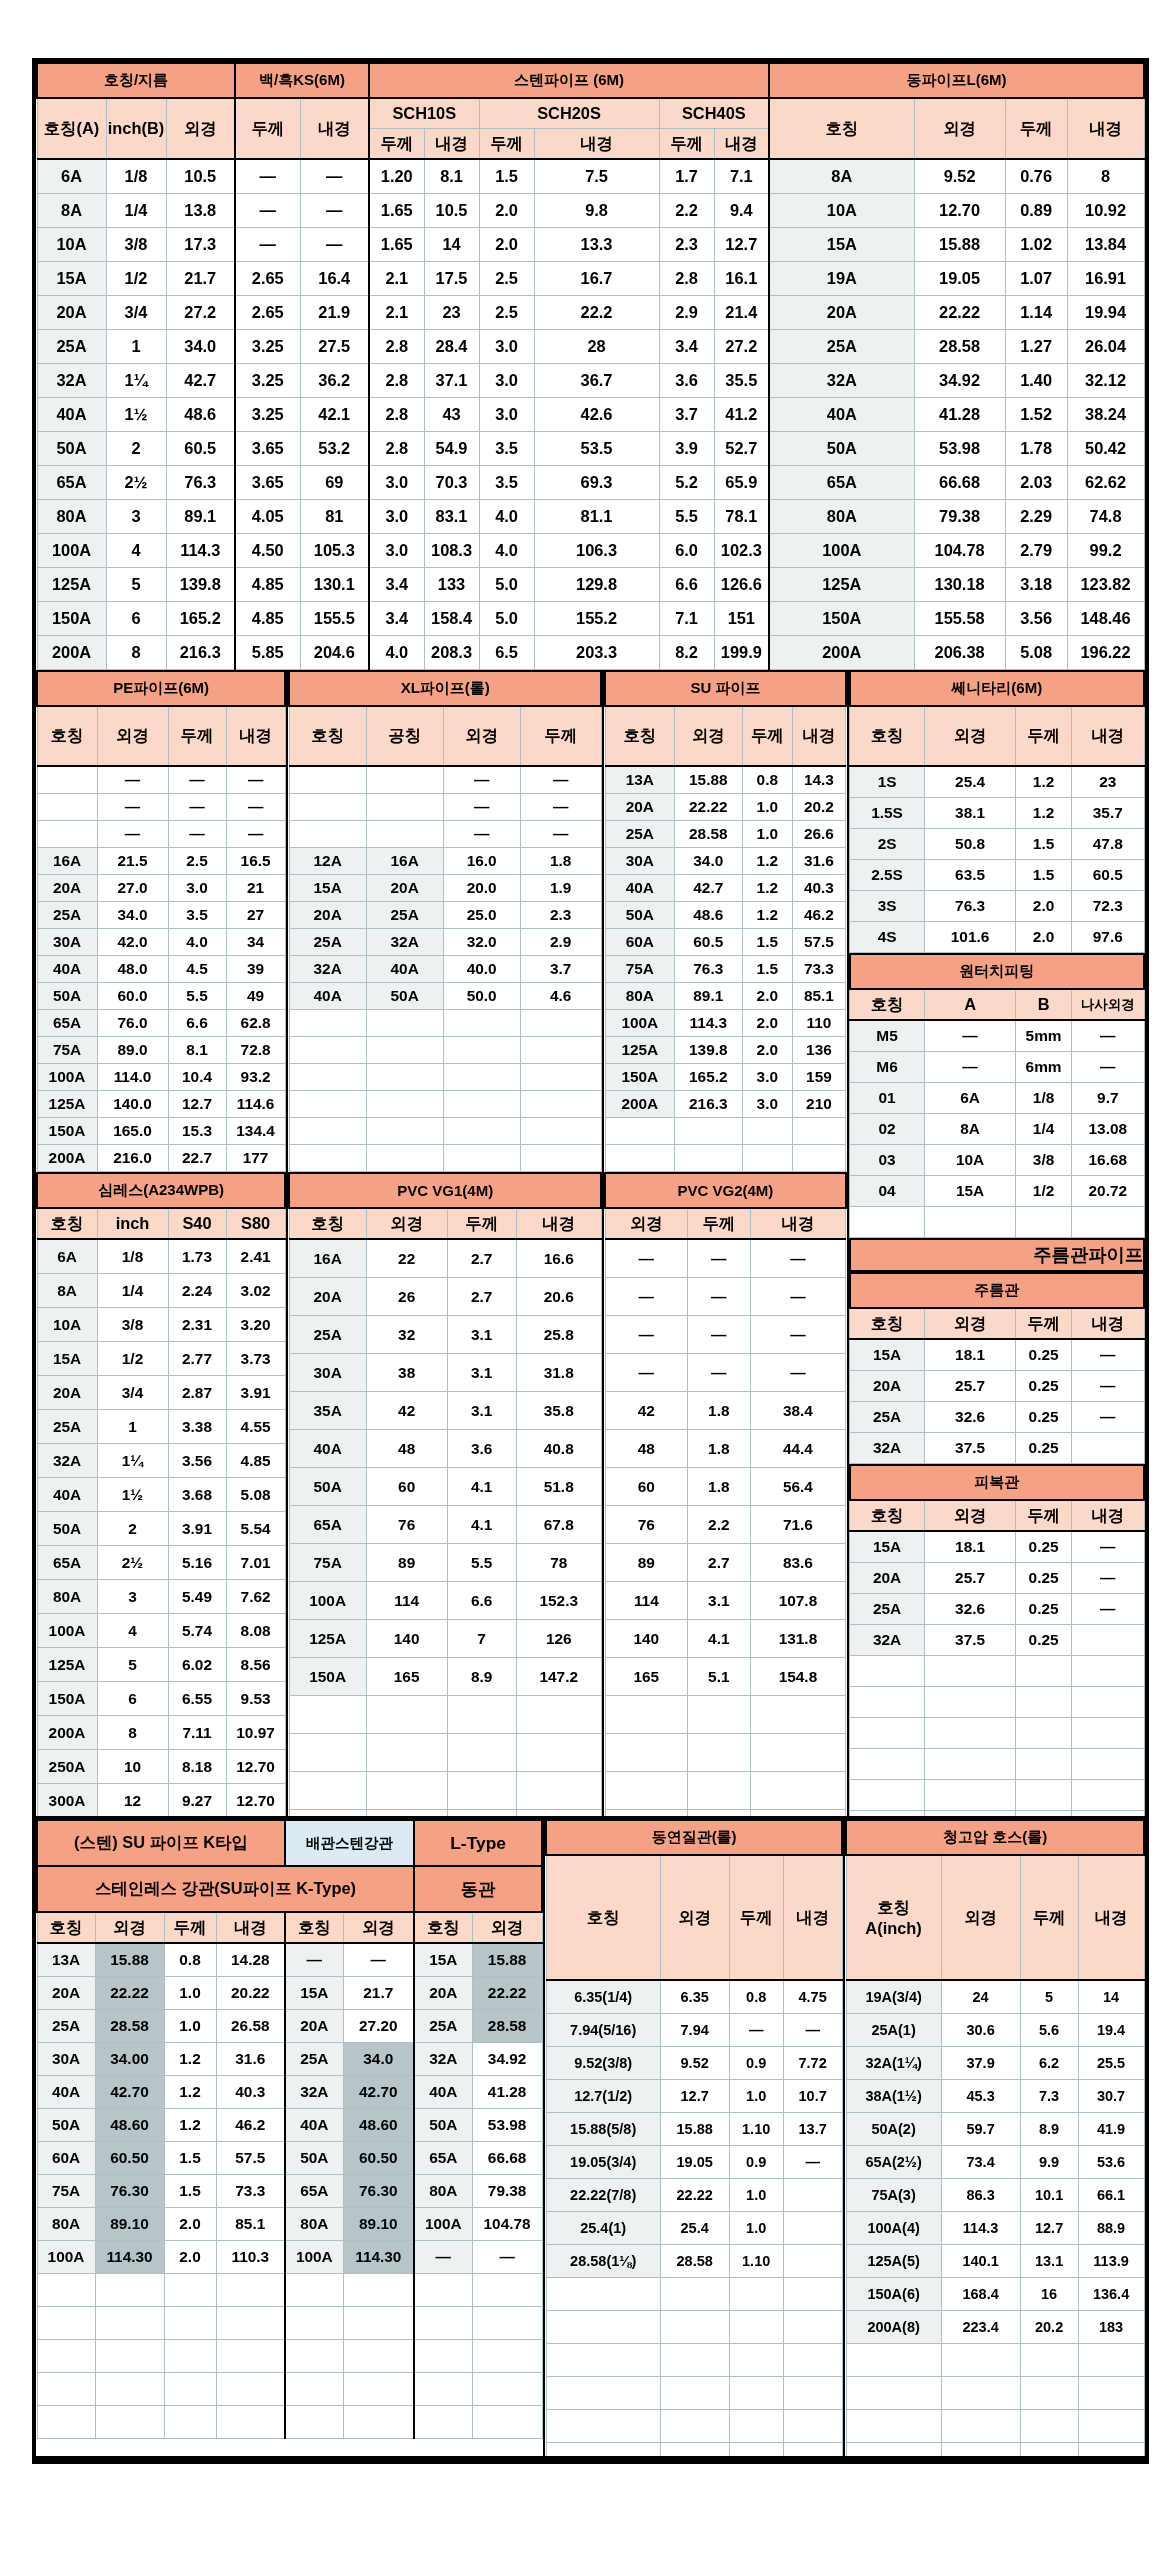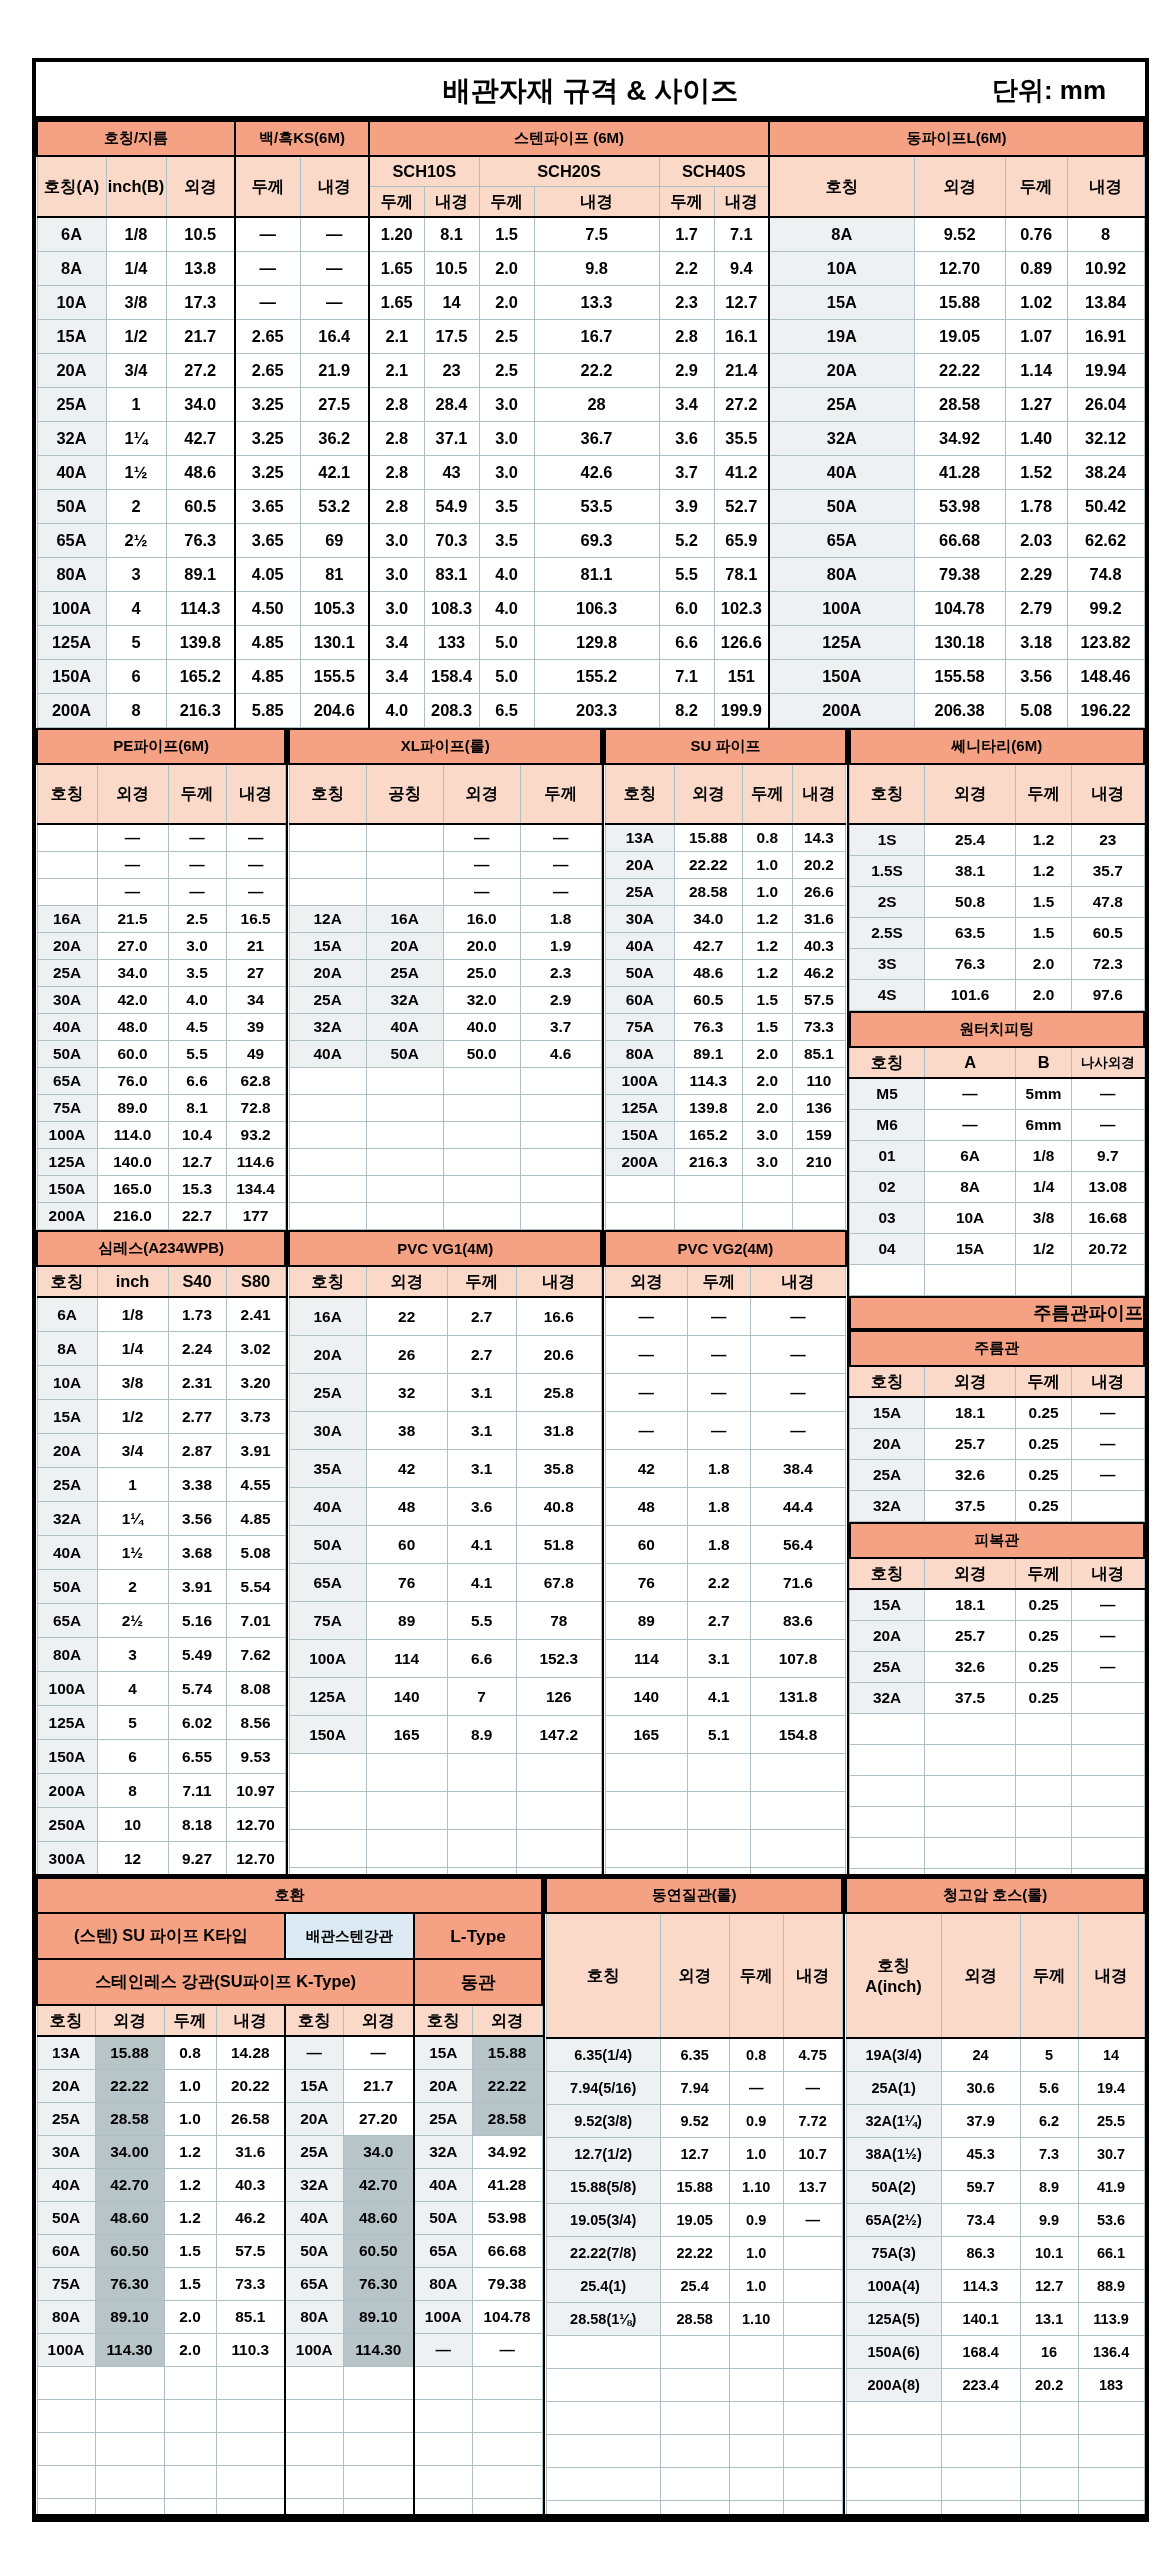--- a/index.html
+++ b/index.html
@@ -36,24 +36,20 @@
   .col:last-child{border-right:none;}
   .colA{width:254px;}.colB{width:319px;}.colC{width:246px;}.colD{width:301px;}
   .colE{width:509px;}.colF{width:299px;}.colG{width:301px;}
   .groupbar{background:#F5A284;border:2.4px solid #000;font-size:18.3px;font-weight:700;height:30px;line-height:30px;text-align:right;}
 </style>
 </head>
 <body>
 
 <div class="sheet">
 
-  <div class="doc-head">
-    <div class="doc-title">배관자재 규격 &amp; 사이즈</div>
-    <div class="doc-unit">단위: mm</div>
-  </div>
 
   <table class="t">
     <colgroup>
       <col style="width:69px">
         <col style="width:60px">
         <col style="width:69px">
       <col style="width:65px">
         <col style="width:69px">
       <col style="width:55px">
         <col style="width:55px">
@@ -1303,23 +1299,20 @@
           <col style="width:58px">
             <col style="width:69px">
             <col style="width:52px">
             <col style="width:69px">
           <col style="width:58px">
             <col style="width:71px">
             <col style="width:58px">
             <col>
         </colgroup>
         <thead>
-          <tr class="bar">
-              <th colspan="8">호환</th>
-            </tr>
           <tr class="bar2">
             <th colspan="4" style="font-size:16.4px">(스텐) SU 파이프 K타입</th>
             <th colspan="2" class="blue" style="font-size:14.5px">배관스텐강관</th>
             <th colspan="2">L-Type</th>
           </tr>
           <tr class="bar2">
             <th colspan="6" style="font-size:16.4px">스테인레스 강관(SU파이프 K-Type)</th>
             <th colspan="2">동관</th>
           </tr>
           <tr class="hdr">

